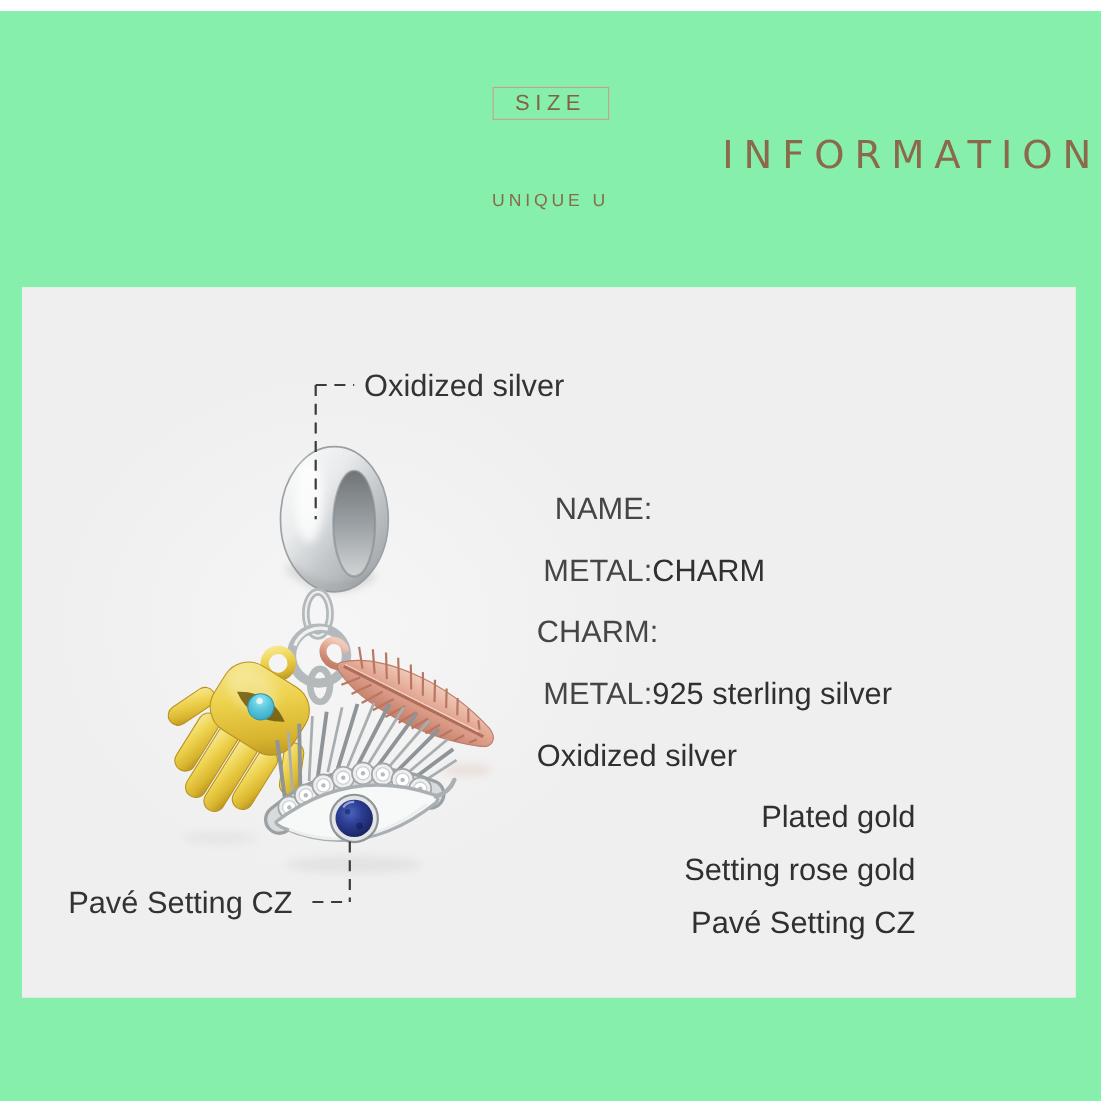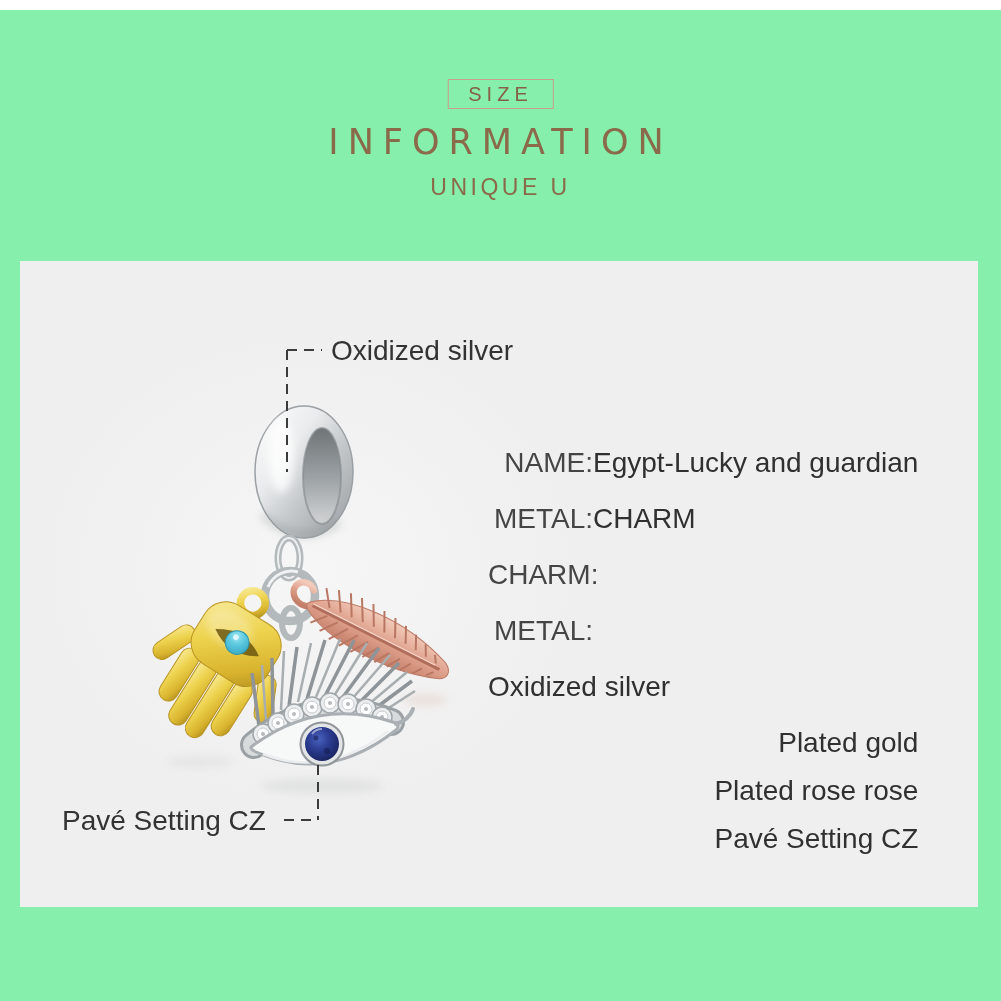--- a/index.html
+++ b/index.html
@@ -3,25 +3,25 @@
 <meta charset="utf-8">
 <style>
   html,body{margin:0;padding:0;background:#ffffff;}
   .page{position:relative;width:1001px;height:1001px;background:#86efac;overflow:hidden;
         font-family:"Liberation Sans",sans-serif;color:#383838;margin-top:10px;}
   
   .header{position:absolute;top:0;left:0;width:1001px;text-align:center;}
   .size-badge{position:absolute;top:69px;left:50%;transform:translateX(-50%);
         box-sizing:border-box;height:30px;line-height:24px;padding:2px 20px;
         border:1px solid #cb9f8a;color:#855f46;font-size:20px;letter-spacing:5px;}
-  .title{position:absolute;top:112px;left:0;width:1001px;text-align:center;
+  .title{position:absolute;top:112px;left:0;width:1001px;text-align:right;
         font-family:"DejaVu Sans",sans-serif;font-size:35px;font-weight:500;
         letter-spacing:9px;color:#8a6a4a;}
   .subtitle{position:absolute;top:164px;left:0;width:1001px;text-align:center;
-        font-size:23px;letter-spacing:3.5px;color:#8a6a4a;}
+        font-size:16px;letter-spacing:3.5px;color:#8a6a4a;}
   
   .panel{position:absolute;left:20px;top:251px;width:958px;height:646px;background:#efefef;}
   .charm-svg{position:absolute;left:0;top:0;width:1001px;height:1001px;pointer-events:none;}
   
   .annotation{position:absolute;font-size:28px;color:#333333;line-height:34px;white-space:nowrap;}
   .annotation-oxidized{left:331px;top:324px;}
   .annotation-pave{left:62px;top:794px;}
   
   .specs{position:absolute;left:488px;top:436px;font-size:28px;line-height:34px;color:#333333;text-align:right;}
   .spec-row{display:flex;margin-bottom:22px;white-space:nowrap;}
@@ -238,33 +238,33 @@
       <line x1="284" y1="810" x2="318" y2="810"></line>
     </g>
   </svg>
 
   <div class="annotation annotation-oxidized">Oxidized silver</div>
   <div class="annotation annotation-pave">Pavé Setting CZ</div>
 
   <div class="specs">
     <div class="spec-row">
       <span class="spec-label">NAME:</span>
-      <span class="spec-value">Egypt-Lucky and guardian</span>
     </div>
     <div class="spec-row">
       <span class="spec-label">METAL:</span>
       <span class="spec-value">CHARM</span>
     </div>
     <div class="spec-row">
       <span class="spec-label">CHARM:</span>
     </div>
     <div class="spec-row">
       <span class="spec-label">METAL:</span>
+      <span class="spec-value">925 sterling silver</span>
     </div>
     <div class="spec-row">
       <span class="spec-value">Oxidized silver</span>
     </div>
     <div class="spec-extra">Plated gold</div>
-    <div class="spec-extra">Plated rose rose</div>
+    <div class="spec-extra">Setting rose gold</div>
     <div class="spec-extra">Pavé Setting CZ</div>
   </div>
 
 </div>
 
 </body></html>

